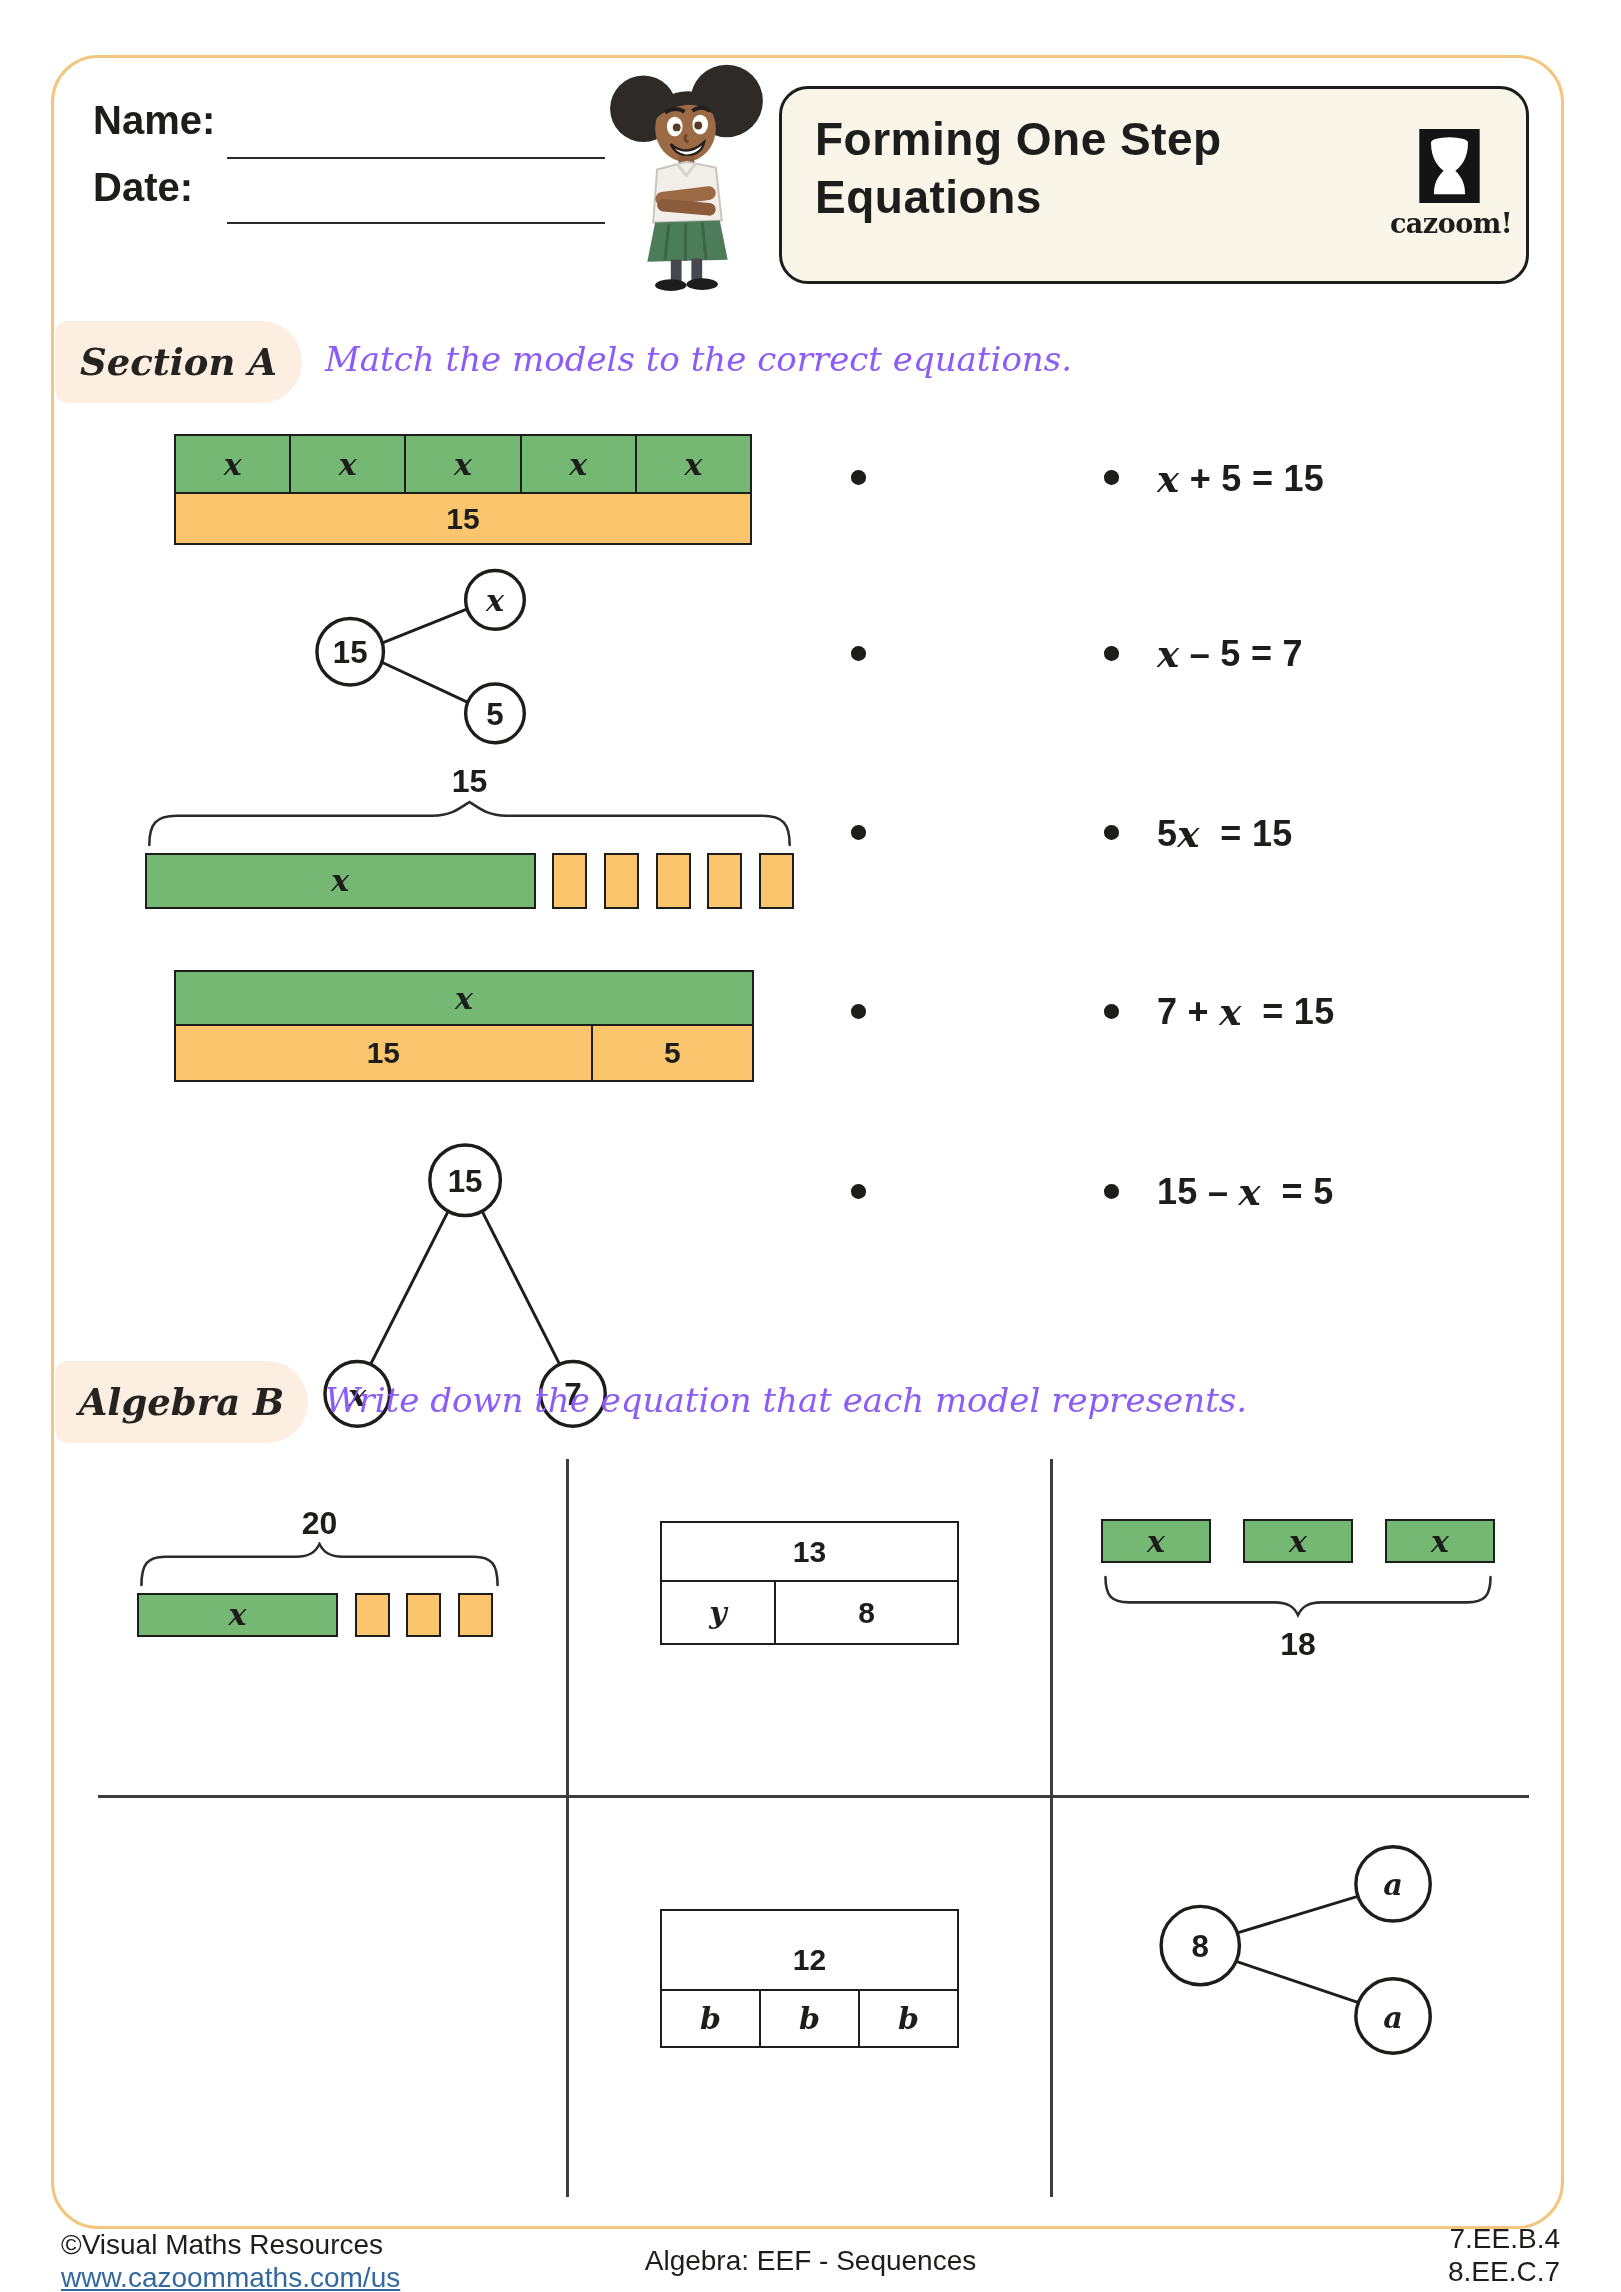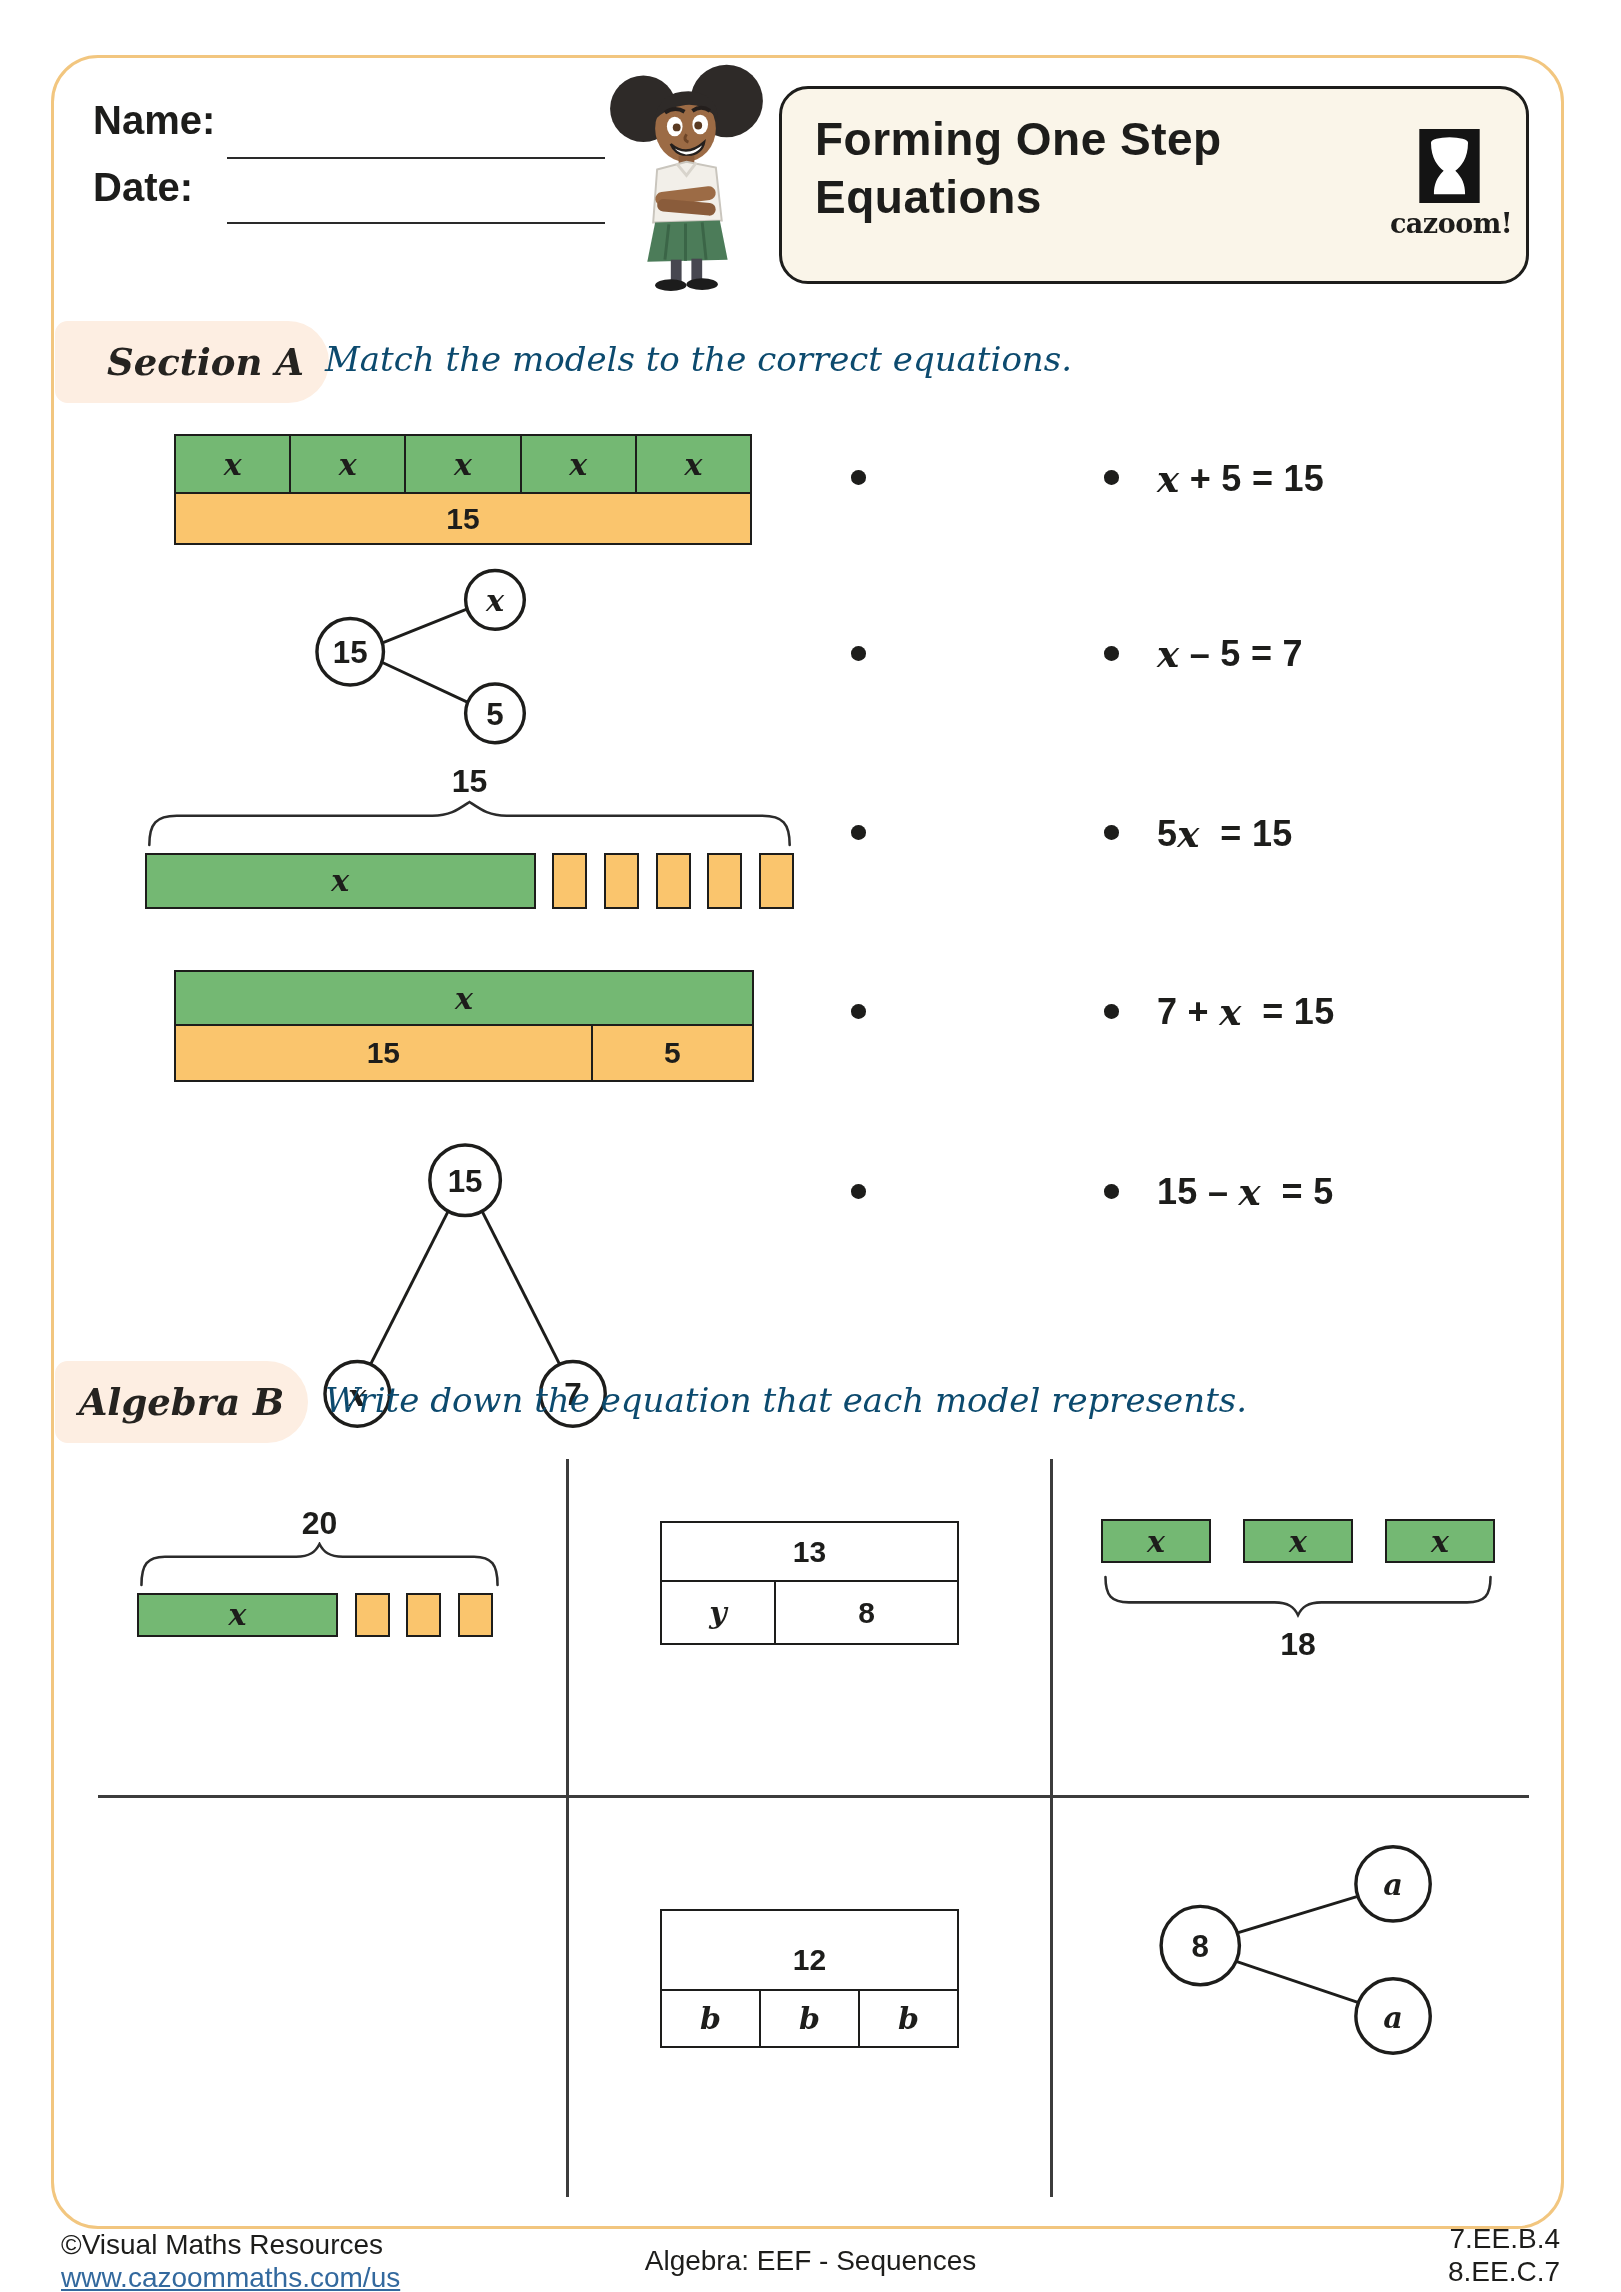--- a/index.html
+++ b/index.html
@@ -22,24 +22,24 @@
   .title-box{left:779px;top:86px;width:750px;height:198px;background:#faf5e9;
              border:3.9px solid #1d1d1b;border-radius:29px;box-sizing:border-box;}
   .title-text{left:815px;top:110px;font-size:46px;font-weight:700;line-height:58px;letter-spacing:0.5px;}
   .logo-box{left:1419px;top:129px;}
   .logo-word{left:1380px;top:208px;width:142px;text-align:center;
              font-family:"DejaVu Serif",serif;font-weight:700;font-size:27px;letter-spacing:-0.5px;}
 
   
   .section-pill{background:#fdeee2;border-radius:13.7px 45px 45px 13.7px;
                 display:flex;align-items:center;justify-content:center;}
-  .pill-a{left:55px;top:321px;width:247px;height:82px;padding-left:27px;}
+  .pill-a{left:55px;top:321px;width:247px;height:82px;}
   .pill-b{left:55px;top:1361px;width:253px;height:82px;}
   .section-label{font-family:"DejaVu Serif",serif;font-style:italic;font-weight:700;font-size:37px;color:#252320;}
-  .instruction{font-family:"DejaVu Serif",serif;font-style:italic;font-size:34px;color:#0c4a6e;}
+  .instruction{font-family:"DejaVu Serif",serif;font-style:italic;font-size:34px;color:#8b5cf6;}
   .instr-a{left:325px;top:339px;}
   .instr-b{left:325px;top:1380px;}
 
   
   .green{background:#74b873;}
   .orange{background:#fac56d;}
   .whitebg{background:#ffffff;}
   .var{font-family:"DejaVu Serif",serif;font-style:italic;font-weight:700;}
   .num{font-family:"Liberation Sans",sans-serif;font-weight:700;}
   .barmodel{border:2.9px solid #1d1d1b;box-sizing:border-box;}

